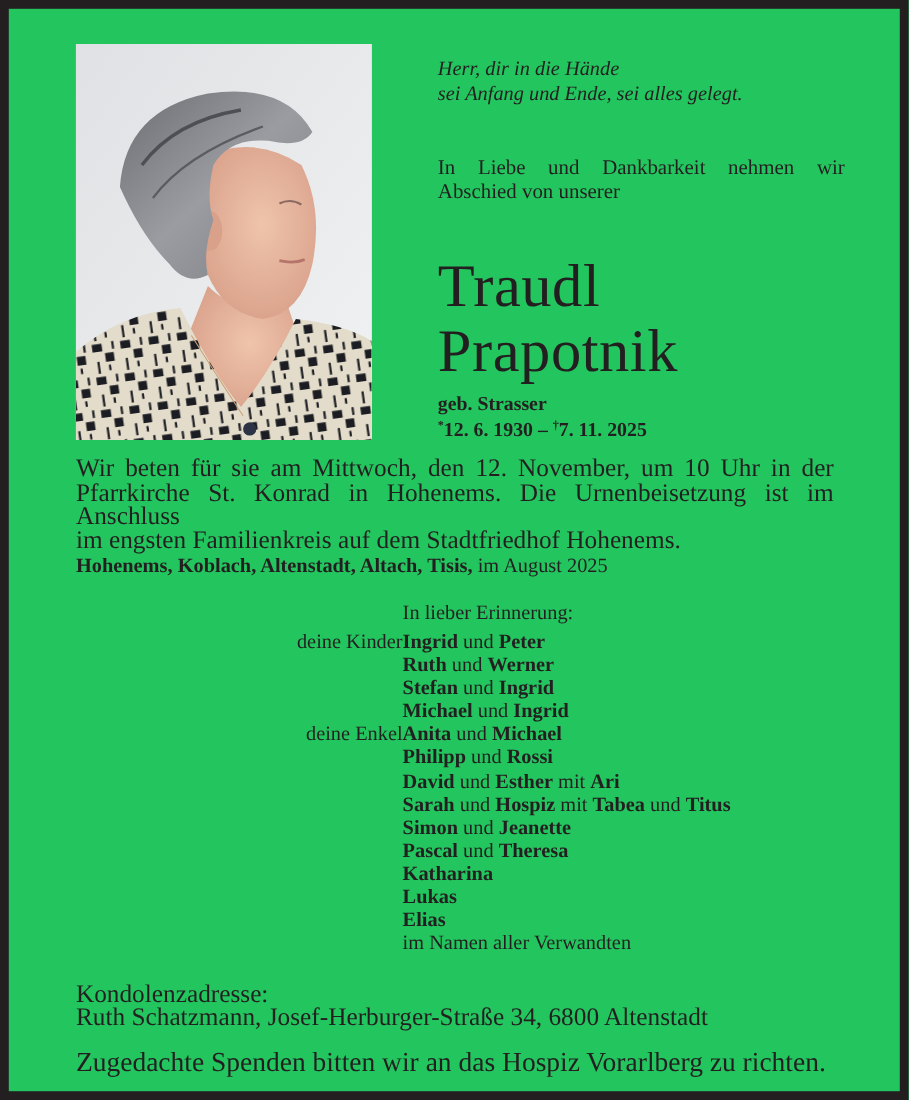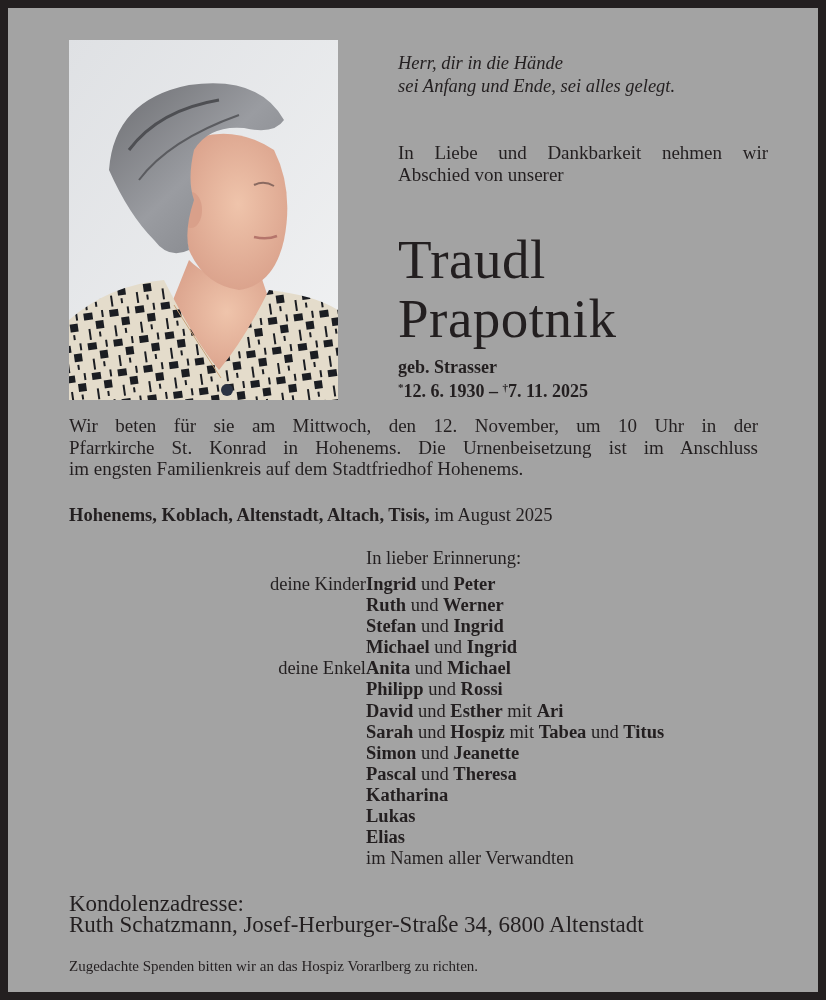--- a/index.html
+++ b/index.html
@@ -4,21 +4,21 @@
 <style>
   html, body { margin:0; padding:0; }
   body {
     width:826px; height:1000px; overflow:hidden;
     background:#231f20;
     font-family:"DejaVu Serif", "Liberation Serif", serif;
     color:#231f20;
   }
   .page {
     position:absolute; left:8px; top:8px; width:810px; height:984px;
-    background:#a3a3a3;
+    background:#22c55e;
   }
   .photo {
     position:absolute; left:61px; top:32px; width:269px; height:360px;
     overflow:hidden; background:#e9eaec;
   }
   .photo svg { display:block; }
   .verse {
     position:absolute; left:390px; top:44px;
     font-family:"Liberation Serif", serif; font-style:italic;
     font-size:18.5px; line-height:23px; color:#231f20;
@@ -38,21 +38,21 @@
     font-size:18px; line-height:19px;
   }
   .dates {
     position:absolute; left:390px; top:369px;
     font-family:"Liberation Serif", serif; font-weight:bold;
     font-size:18px; line-height:20px;
   }
   .dates sup { font-size:11px; vertical-align:6px; }
   .paragraph {
     position:absolute; left:61px; top:407px; width:689px;
-    font-family:"Liberation Serif", serif; font-size:19px; line-height:21.5px;
+    font-family:"Liberation Serif", serif; font-size:23px; line-height:21.5px;
     text-align:justify;
   }
   .paragraph .line { display:block; text-align:justify; text-align-last:justify; }
   .paragraph .line.last { text-align-last:left; }
   .places {
     position:absolute; left:61px; top:496px;
     font-family:"Liberation Serif", serif; font-size:18.5px; line-height:22px;
   }
   .places b { font-weight:bold; }
   .memory {
@@ -68,21 +68,21 @@
     position:absolute; right:452px; top:0; text-align:right;
   }
   .frow .names { position:absolute; left:358px; top:0; }
   .frow .names b { font-weight:bold;margin-top:40px; }
   .condolence {
     position:absolute; left:61px; top:885px;
     font-family:"Liberation Serif", serif; font-size:23px; line-height:21px;
   }
   .donations {
     position:absolute; left:61px; top:948px;
-    font-family:"Liberation Serif", serif; font-size:15px; line-height:21px;
+    font-family:"Liberation Serif", serif; font-size:25px; line-height:21px;
   }
 </style>
 </head>
 <body>
 
 <div class="page">
 
   <div class="photo">
     <svg width="269" height="360" viewBox="0 0 269 360">
       <defs>

